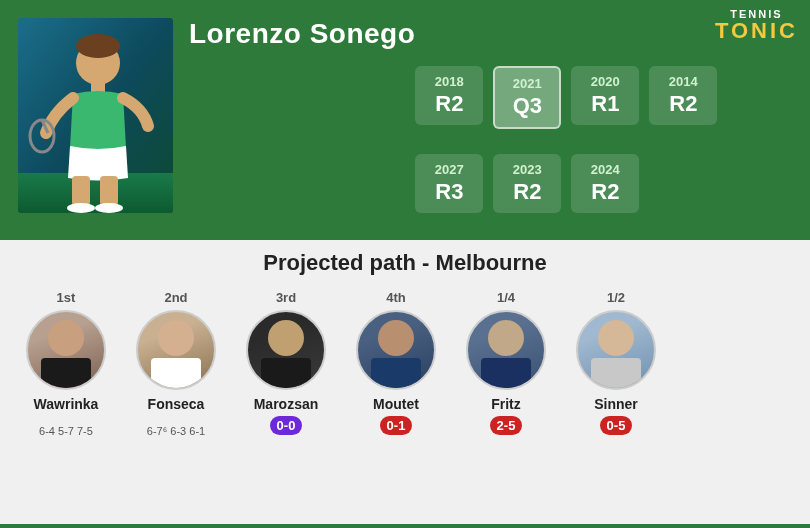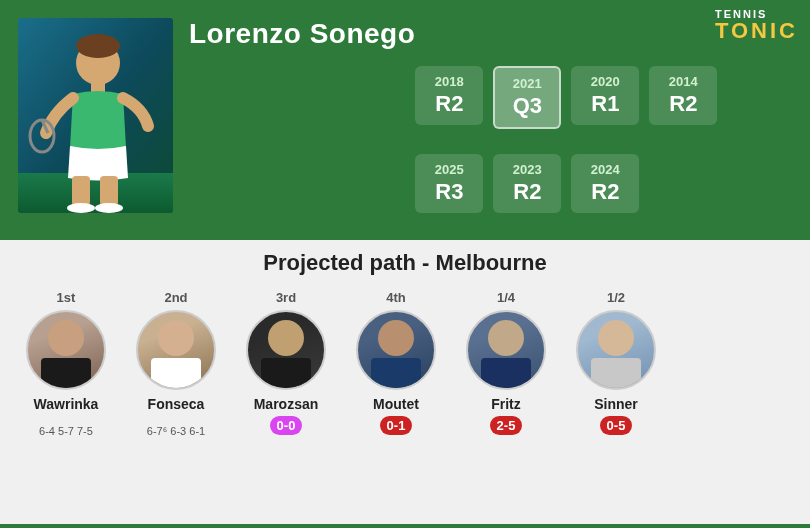--- a/index.html
+++ b/index.html
@@ -49,21 +49,21 @@
       letter-spacing: 0.5px;
     }
 
     
     .logo-area {
       position: absolute;
       top: 8px;
       right: 12px;
       display: flex;
       flex-direction: column;
-      align-items: flex-start;
+      align-items: center;
     }
 
     .logo-tennis {
       color: #fff;
       font-size: 11px;
       font-weight: bold;
       letter-spacing: 2px;
       text-transform: uppercase;
     }
 
@@ -177,21 +177,21 @@
 
     .score-badge {
       display: inline-block;
       padding: 2px 7px;
       border-radius: 10px;
       font-size: 13px;
       font-weight: bold;
       color: white;
     }
     .score-red { background: #cc2222; }
-    .score-neutral { background: #d946ef; }
+    .score-neutral { background: #6d28d9; }
 
     
     .head {
       width: 36px;
       height: 36px;
       border-radius: 50%;
       background: #c8a080;
       margin: 8px auto 2px;
     }
 
@@ -302,21 +302,21 @@
   </div>
         <div class="year-card">
     <div class="year">2020</div>
     <div class="round">R1</div>
   </div>
         <div class="year-card">
     <div class="year">2014</div>
     <div class="round">R2</div>
   </div>
         <div class="year-card">
-    <div class="year">2025</div>
+    <div class="year">2027</div>
     <div class="round">R3</div>
   </div>
         <div class="year-card">
     <div class="year">2023</div>
     <div class="round">R2</div>
   </div>
         <div class="year-card">
     <div class="year">2024</div>
     <div class="round">R2</div>
   </div>

